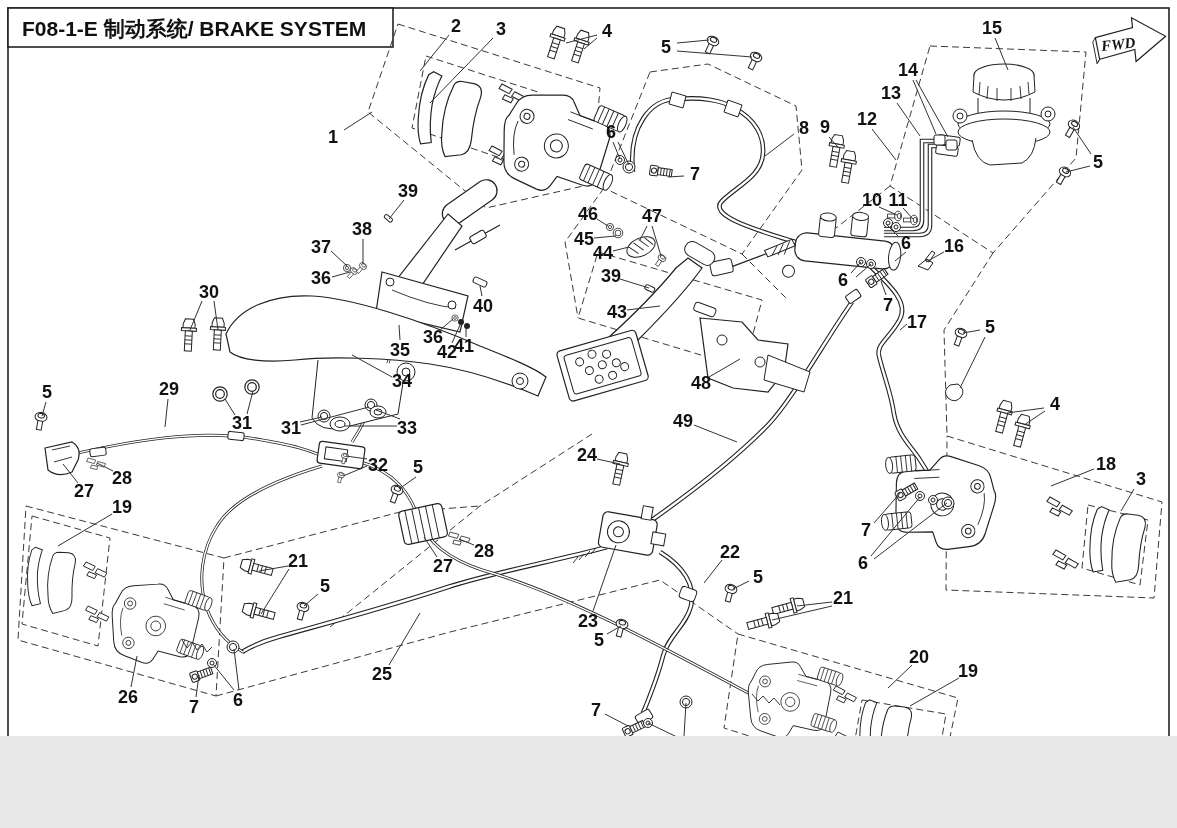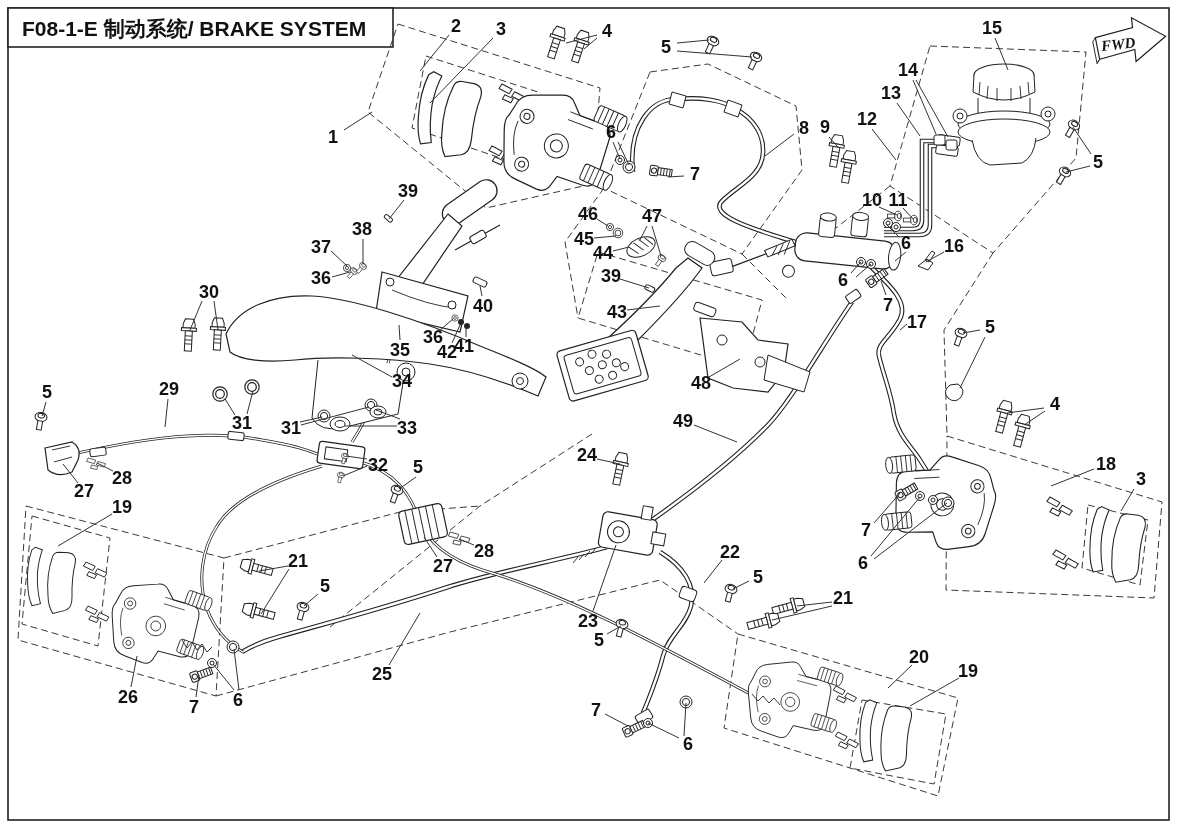--- a/index.html
+++ b/index.html
@@ -1,16 +1,16 @@
 <!DOCTYPE html>
 <html><head>
 <meta charset="utf-8">
 <style>
   html,body{margin:0;padding:0;background:#e8e8e8;}
-  .stage{position:relative;width:1177px;height:828px;background:#ffffff;overflow:hidden;
+  .stage{position:relative;width:1177px;height:736px;background:#ffffff;overflow:hidden;
          font-family:"Liberation Sans",sans-serif;}
   svg{position:absolute;left:0;top:0;}
   .ln{stroke:#222;stroke-width:1.2;fill:none;}
   .fw{fill:#fff;stroke:#222;stroke-width:1.2;}
   .fw2{fill:#fff;stroke:#222;stroke-width:1;}
   .blk{fill:#222;stroke:none;}
   .dash{fill:none;stroke:#3a3a3a;stroke-width:1;stroke-dasharray:7 4;}
   .tO{fill:none;stroke:#222;stroke-width:4.6;}
   .tI{fill:none;stroke:#fff;stroke-width:2.4;}
   .cO{fill:none;stroke:#222;stroke-width:3;}

